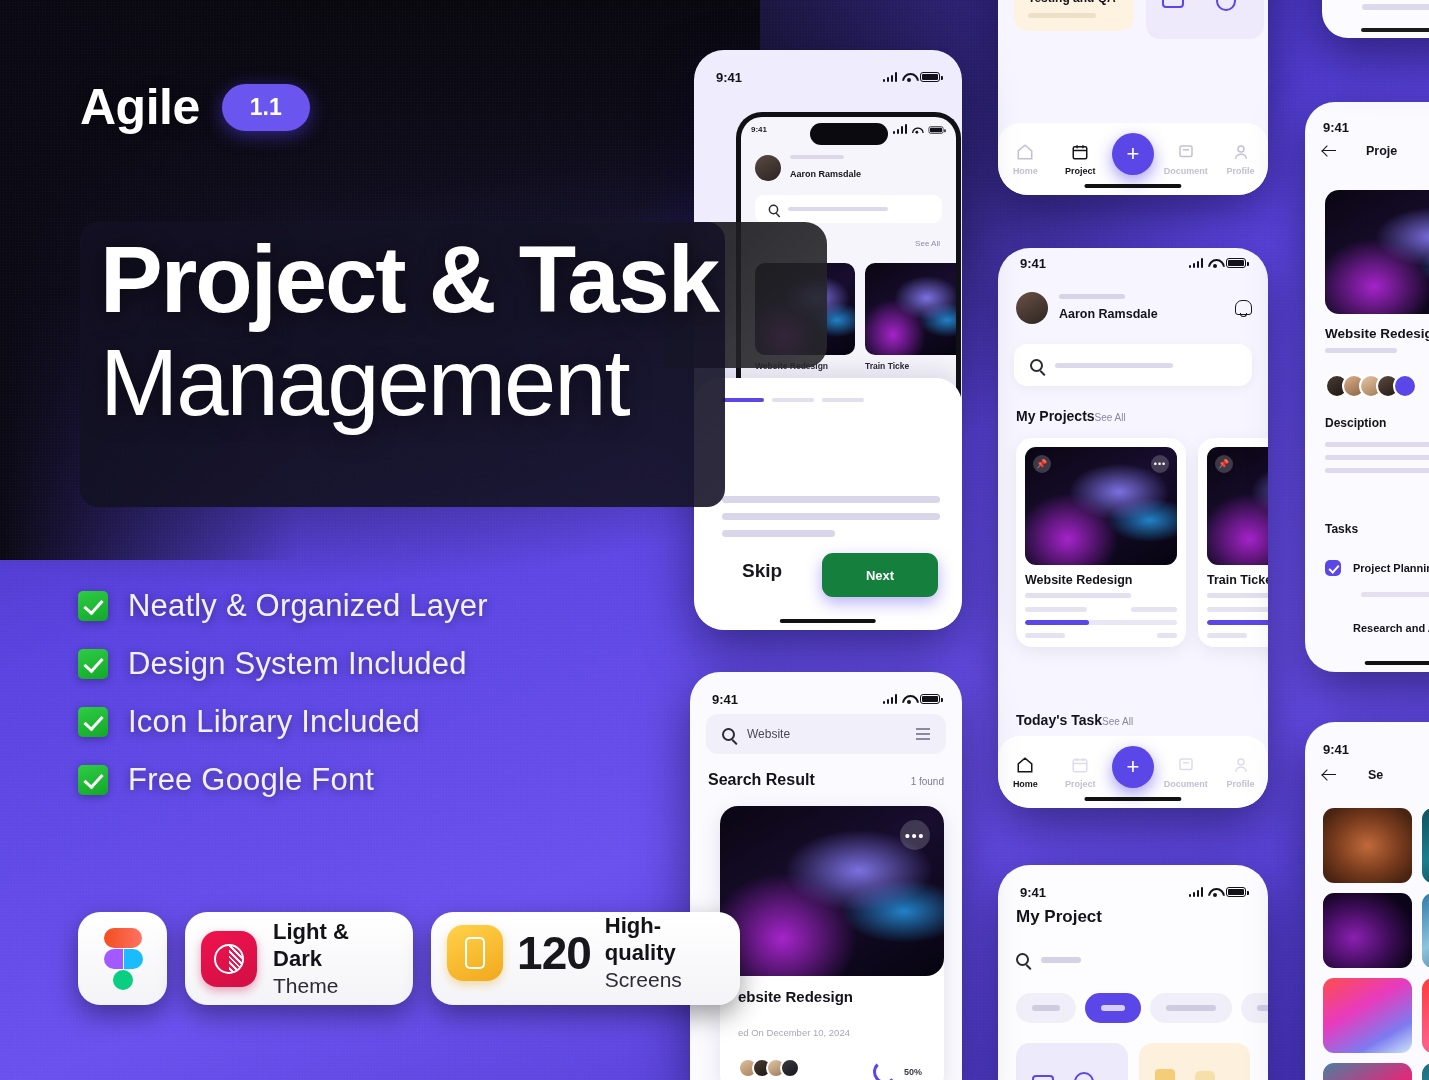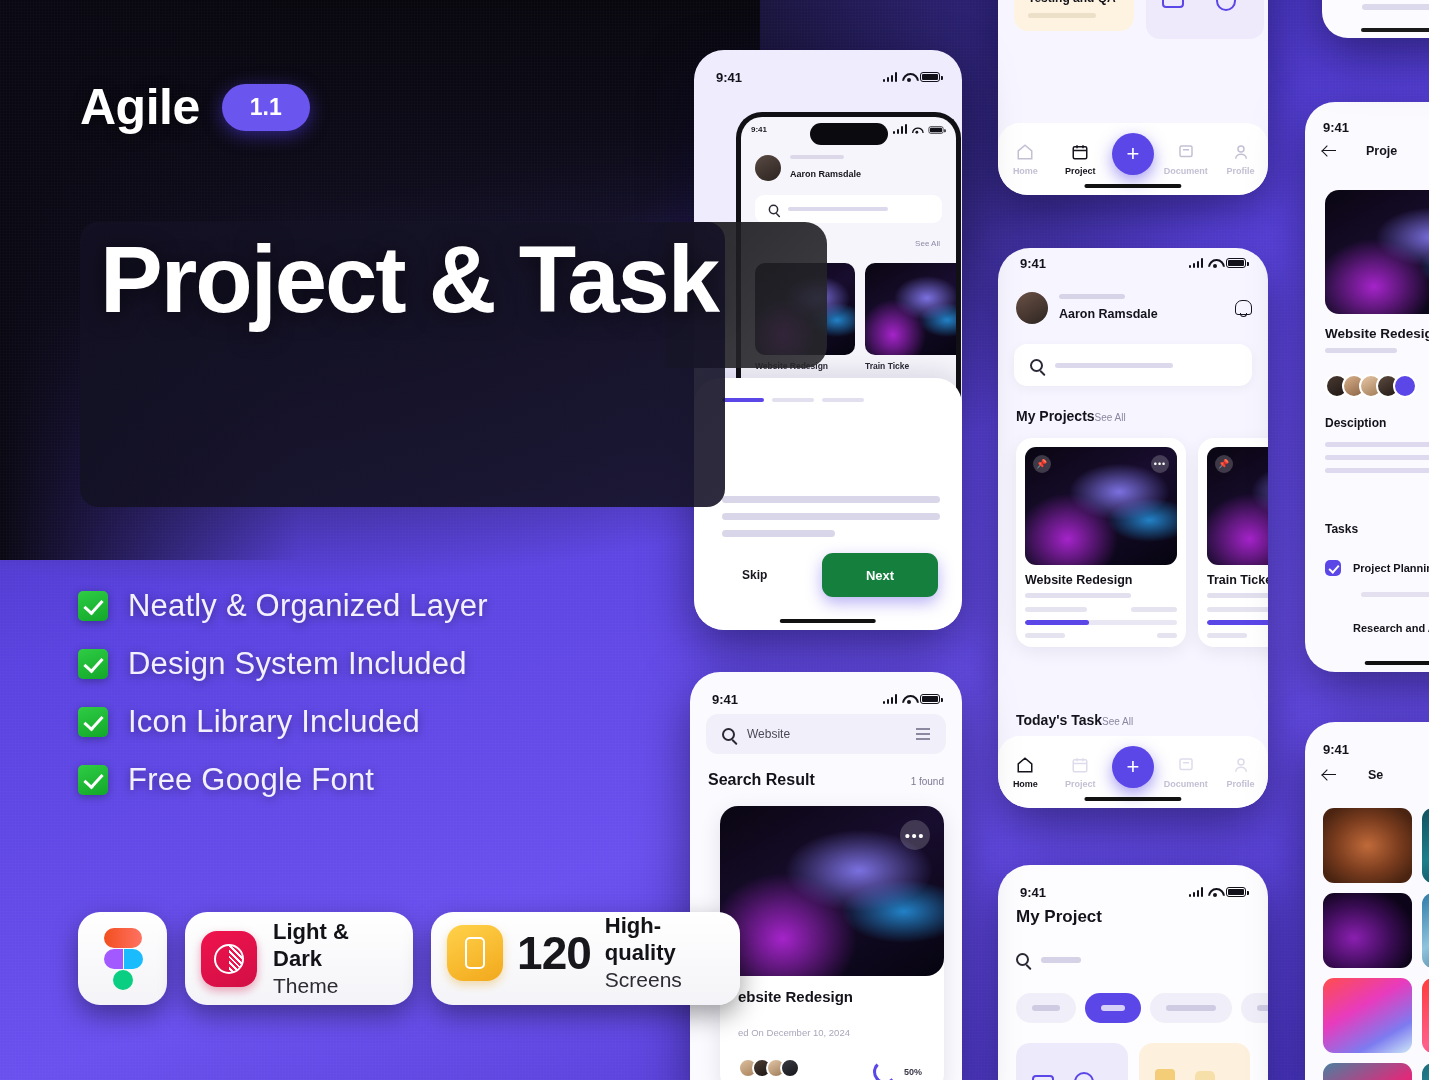--- a/index.html
+++ b/index.html
@@ -189,21 +189,21 @@
     position:absolute; left:0; right:0; bottom:0; height:252px;
     background:#fff; border-radius:26px 26px 30px 30px;
     box-shadow:0 -6px 24px rgba(20,10,60,.12);
   }
   .ob-dots { position:absolute; left:28px; top:20px; display:flex; gap:8px; }
   .ob-dots span { height:3.5px; border-radius:2px; background:#e2e0ee; display:block; width:42px; }
   .ob-dots span.on { background:#5b46e8; }
   .ob-title { position:absolute; left:28px; top:45px; right:22px; font-size:19px; font-weight:700; color:#14131b; line-height:1.3; }
   .ob-body { position:absolute; left:28px; top:118px; right:22px; }
   .ob-body i { display:block; height:7px; border-radius:4px; background:#d9d6ea; margin-bottom:10px; }
-  .ob-skip { position:absolute; left:48px; bottom:48px; font-size:12px; font-weight:600; color:#17161e; }
+  .ob-skip { position:absolute; left:48px; bottom:48px; font-size:19px; font-weight:600; color:#17161e; }
   .ob-next {
     position:absolute; right:24px; bottom:33px; width:116px; height:44px; border-radius:11px;
     background:#15803d; color:#fff; font-size:13px; font-weight:600;
     display:flex; align-items:center; justify-content:center;
     box-shadow:0 6px 16px rgba(80,60,230,.4);
   }
 
   
   #phone-search { left:690px; top:672px; width:272px; height:420px; border-radius:30px 30px 0 0; background:#fbfaff; }
   .sr-searchbar {
@@ -727,20 +727,21 @@
   <div class="brand-row">
     <div class="brand-name">Agile</div>
     <div class="brand-badge">1.1</div>
   </div>
 
   <div class="title-panel-2"></div>
   <div class="title-panel"></div>
 
   <div class="headline">
     <span class="l1">Project &amp; Task</span>
+    <span class="l2">Management</span>
   </div>
 
   <div class="features">
     <div class="feat-row">
       <span class="check"></span>
       <span class="feat-label">Neatly &amp; Organized Layer</span>
     </div>
     <div class="feat-row">
       <span class="check"></span>
       <span class="feat-label">Design System Included</span>

